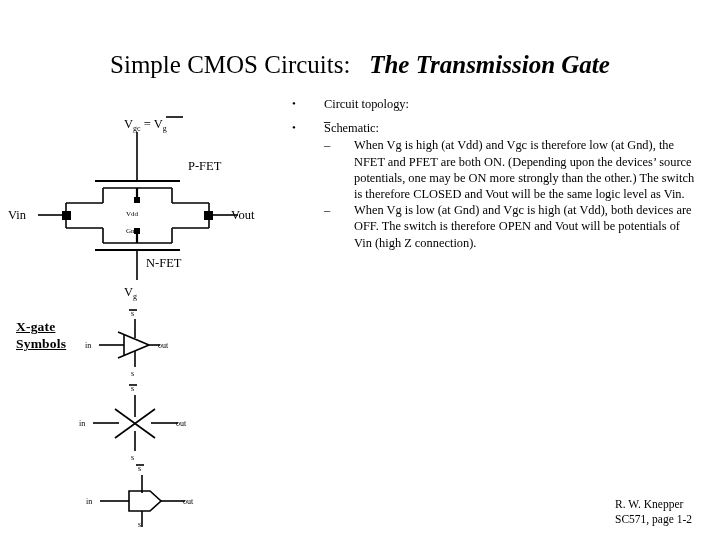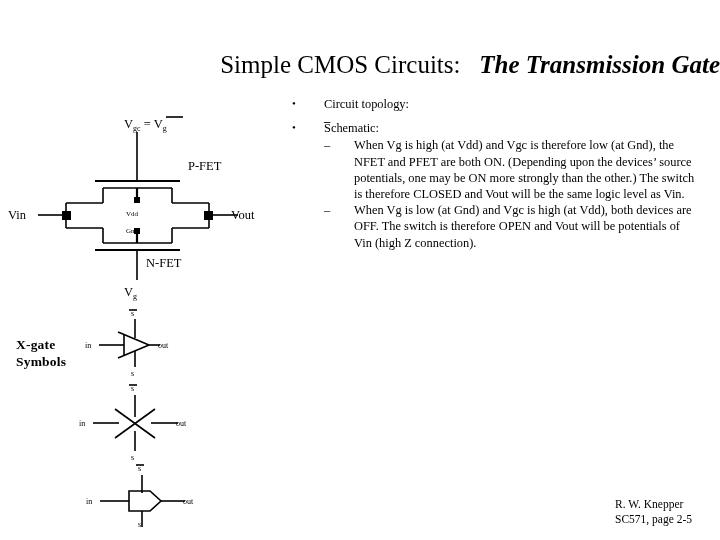--- a/index.html
+++ b/index.html
@@ -16,38 +16,38 @@
     font-family: "Liberation Serif", "DejaVu Serif", serif;
     color: #000000;
   }
 
   
   #title {
     position: absolute;
     left: 0;
     top: 50px;
     width: 720px;
-    text-align: right;
+    text-align: center;
     font-size: 25px;
     line-height: 30px;
     white-space: nowrap;
   }
   #title .title-plain { font-style: normal; }
   #title .title-italic { font-style: italic; font-weight: bold; }
 
   
   .section-caption {
     position: absolute;
     font-weight: bold;
     font-size: 13.5px;
     line-height: 17px;
     letter-spacing: 0.2px;
   }
   #cap-schematic { left: 16px; top: 112px; }
-  #cap-symbols   { left: 16px; top: 336px; }
+  #cap-symbols   { left: 16px; top: 318px; text-decoration: underline; }
 
   
   #schematic-svg {
     position: absolute;
     left: 0px;
     top: 100px;
   }
   #symbols-svg {
     position: absolute;
     left: 0px;
@@ -263,16 +263,16 @@
     </div>
 
     <div class="b2">
       <span class="dash-mark">–</span>
       <span>When Vg is low (at Gnd) and Vgc is high (at Vdd), both devices are OFF.  The switch is therefore OPEN and Vout will be potentials of Vin (high Z connection).</span>
     </div>
   </div>
 
   <div id="footer">
     <div>R. W. Knepper</div>
-    <div>SC571,  page 2-5</div>
+    <div>SC571,  page 1-2</div>
   </div>
 
 </div>
 
 </body></html>

